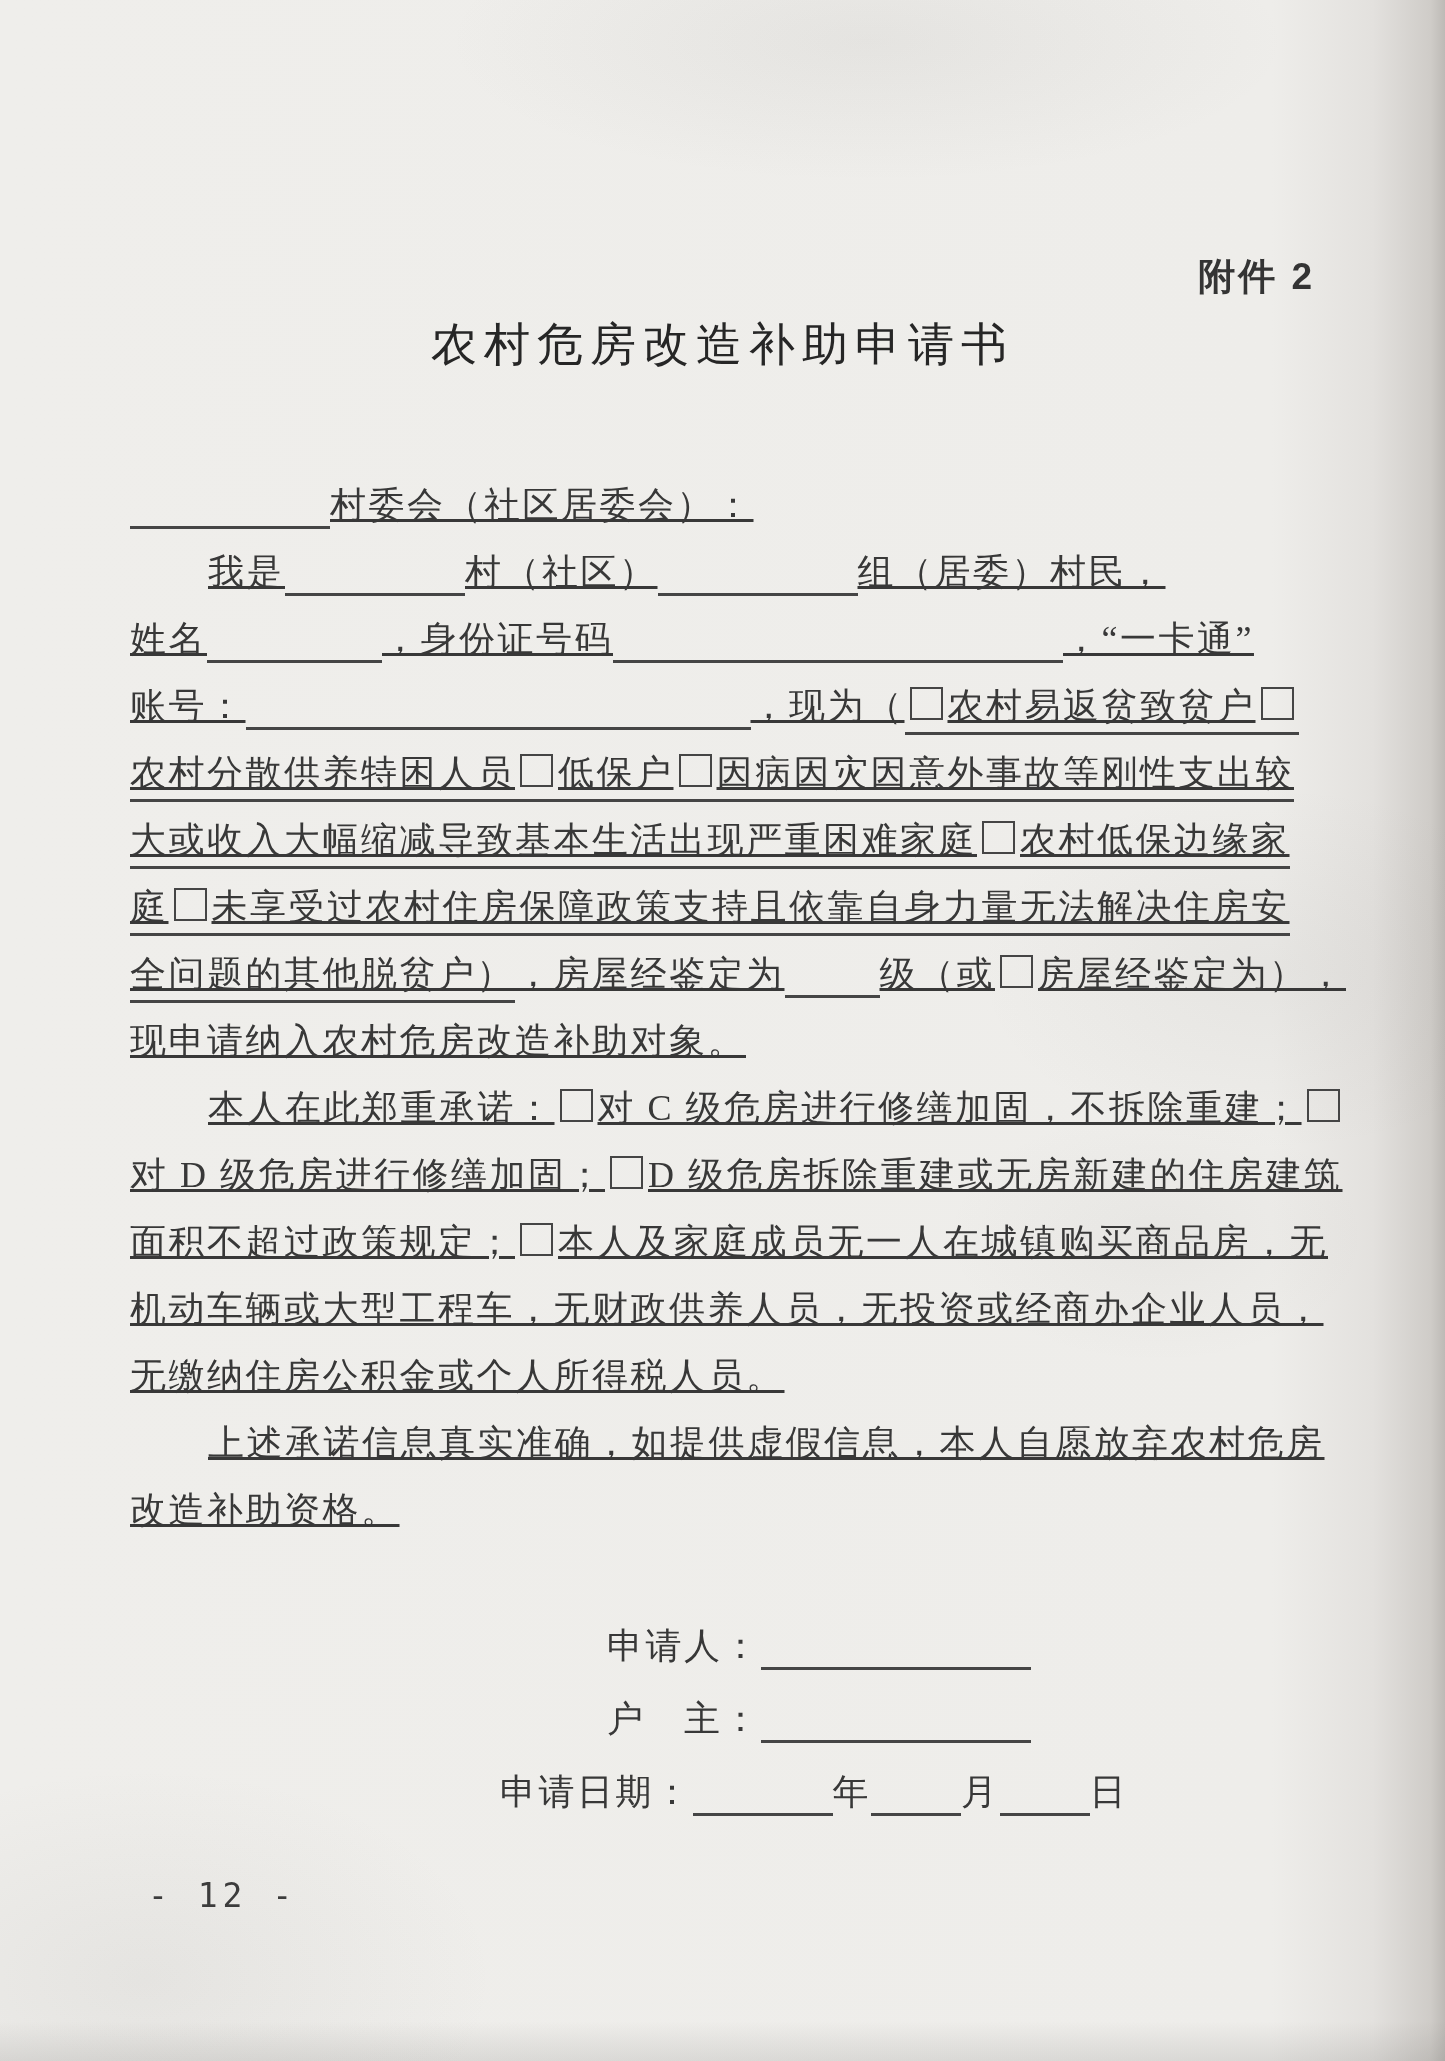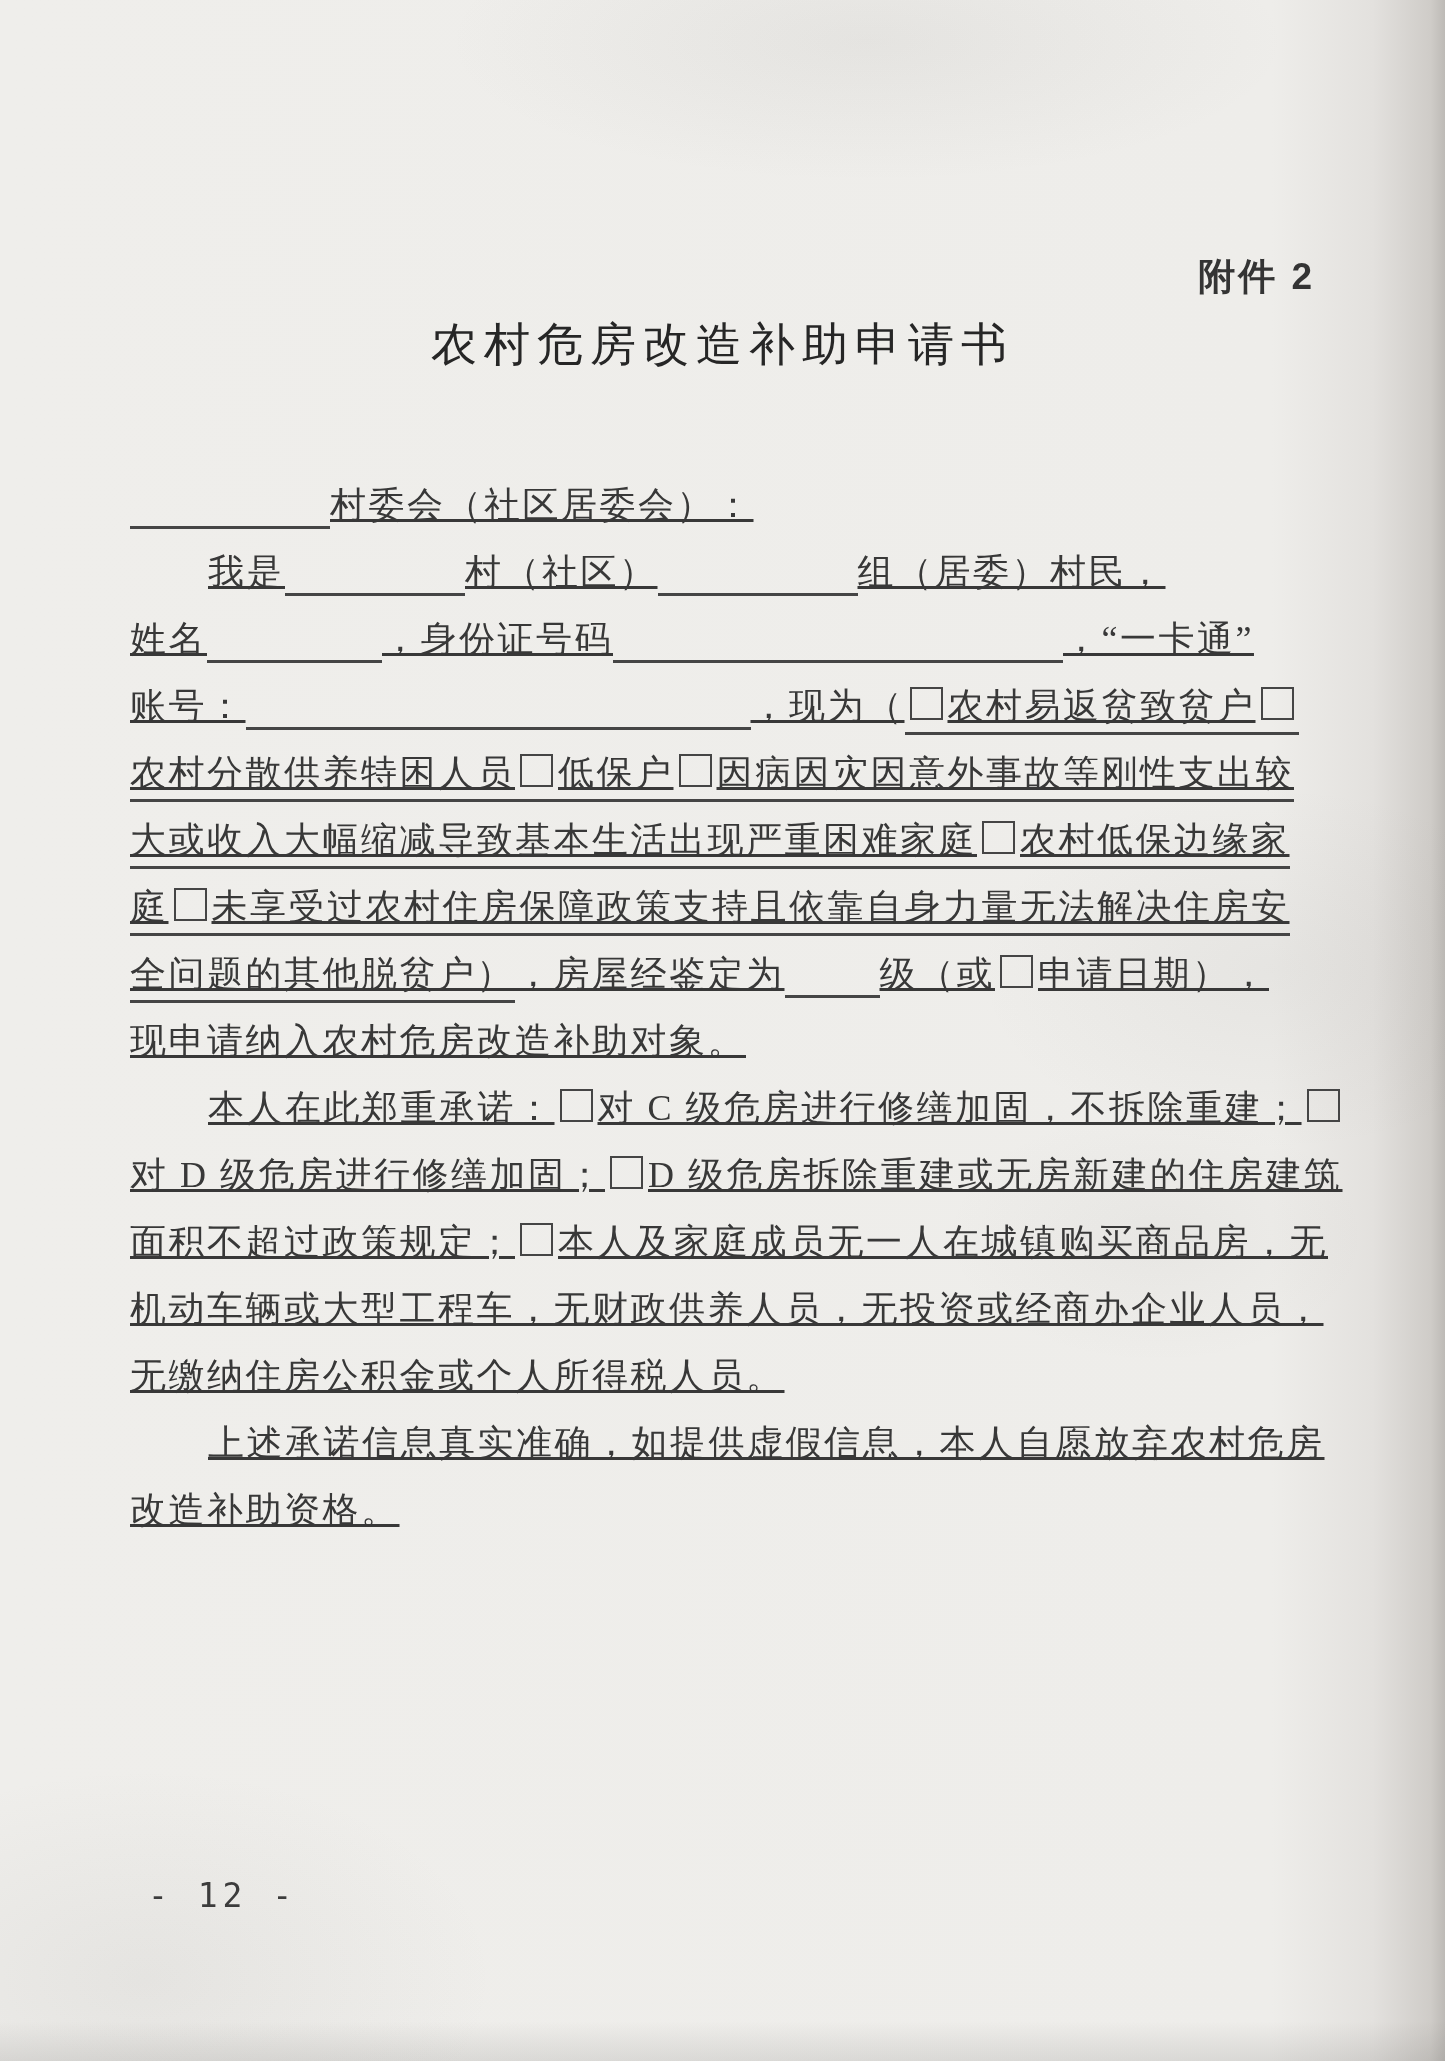--- a/index.html
+++ b/index.html
@@ -84,27 +84,32 @@
     <div class="title">农村危房改造补助申请书</div>
 
     <div class="body" id="document-body">
         <div class="line"><span class="blank" style="width: 200px;"></span><span class="seg">村委会（社区居委会）：</span></div>
         <div class="line indent"><span class="seg">我是</span><span class="blank" style="width: 180px;"></span><span class="seg">村（社区）</span><span class="blank" style="width: 200px;"></span><span class="seg">组（居委）村民，</span></div>
         <div class="line"><span class="seg">姓名</span><span class="blank" style="width: 175px;"></span><span class="seg">，身份证号码</span><span class="blank" style="width: 450px;"></span><span class="seg">，“一卡通”</span></div>
         <div class="line"><span class="seg">账号：</span><span class="blank" style="width: 505px;"></span><span class="seg">，现为（</span><span class="seg u"><span class="cb"></span></span><span class="seg u">农村易返贫致贫户</span><span class="seg u"><span class="cb"></span></span></div>
         <div class="line"><span class="seg u">农村分散供养特困人员</span><span class="seg u"><span class="cb"></span></span><span class="seg u">低保户</span><span class="seg u"><span class="cb"></span></span><span class="seg u">因病因灾因意外事故等刚性支出较</span></div>
         <div class="line"><span class="seg u">大或收入大幅缩减导致基本生活出现严重困难家庭</span><span class="seg u"><span class="cb"></span></span><span class="seg u">农村低保边缘家</span></div>
         <div class="line"><span class="seg u">庭</span><span class="seg u"><span class="cb"></span></span><span class="seg u">未享受过农村住房保障政策支持且依靠自身力量无法解决住房安</span></div>
-        <div class="line"><span class="seg u">全问题的其他脱贫户）</span><span class="seg">，房屋经鉴定为</span><span class="blank" style="width: 95px;"></span><span class="seg">级（或</span><span class="seg"><span class="cb"></span></span><span class="seg">申请日期），</span></div>
+        <div class="line"><span class="seg u">全问题的其他脱贫户）</span><span class="seg">，房屋经鉴定为</span><span class="blank" style="width: 95px;"></span><span class="seg">级（或</span><span class="seg"><span class="cb"></span></span><span class="seg">房屋经鉴定为），</span></div>
         <div class="line"><span class="seg">现申请纳入农村危房改造补助对象。</span></div>
         <div class="line indent"><span class="seg">本人在此郑重承诺：</span><span class="seg"><span class="cb"></span></span><span class="seg">对 C 级危房进行修缮加固，不拆除重建；</span><span class="seg"><span class="cb"></span></span></div>
         <div class="line"><span class="seg">对 D 级危房进行修缮加固；</span><span class="seg"><span class="cb"></span></span><span class="seg">D 级危房拆除重建或无房新建的住房建筑</span></div>
         <div class="line"><span class="seg">面积不超过政策规定；</span><span class="seg"><span class="cb"></span></span><span class="seg">本人及家庭成员无一人在城镇购买商品房，无</span></div>
         <div class="line"><span class="seg">机动车辆或大型工程车，无财政供养人员，无投资或经商办企业人员，</span></div>
         <div class="line"><span class="seg">无缴纳住房公积金或个人所得税人员。</span></div>
         <div class="line indent"><span class="seg">上述承诺信息真实准确，如提供虚假信息，本人自愿放弃农村危房</span></div>
         <div class="line"><span class="seg">改造补助资格。</span></div>
       </div>
 
+    <div class="signature" id="signature-block">
+        <div class="line"><span class="seg">申请人：</span><span class="blank" style="width: 270px;"></span></div>
+        <div class="line"><span class="seg">户　主：</span><span class="blank" style="width: 270px;"></span></div>
+        <div class="line"><span class="seg">申请日期：</span><span class="blank" style="width: 140px;"></span><span class="seg">年</span><span class="blank" style="width: 90px;"></span><span class="seg">月</span><span class="blank" style="width: 90px;"></span><span class="seg">日</span></div>
+      </div>
   </div>
 
   <div class="footer">- 12 -</div>
 </div>
 
 </body></html>

